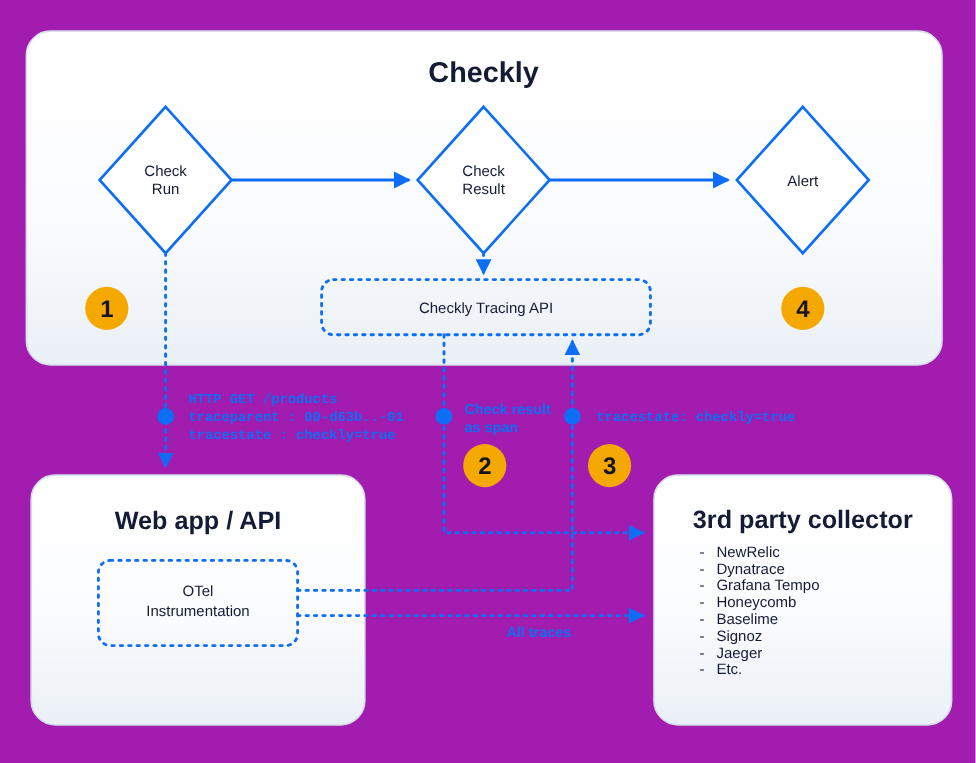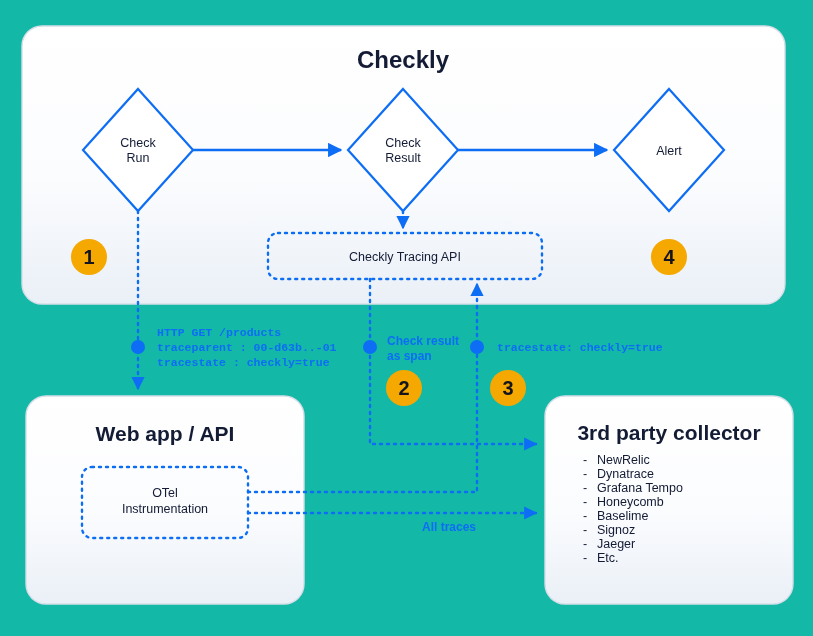--- a/index.html
+++ b/index.html
@@ -10,21 +10,21 @@
   }
   body {
     font-family: "Liberation Sans", sans-serif;
     -webkit-font-smoothing: antialiased;
   }
   #stage {
     position: relative;
     width: 813px;
     height: 636px;
     overflow: hidden;
-    background: #14b8a6;
+    background: #a21caf;
   }
   #diagram {
     position: absolute;
     top: 0;
     left: 0;
     width: 813px;
     height: 636px;
     display: block;
   }
   .panel-title {

